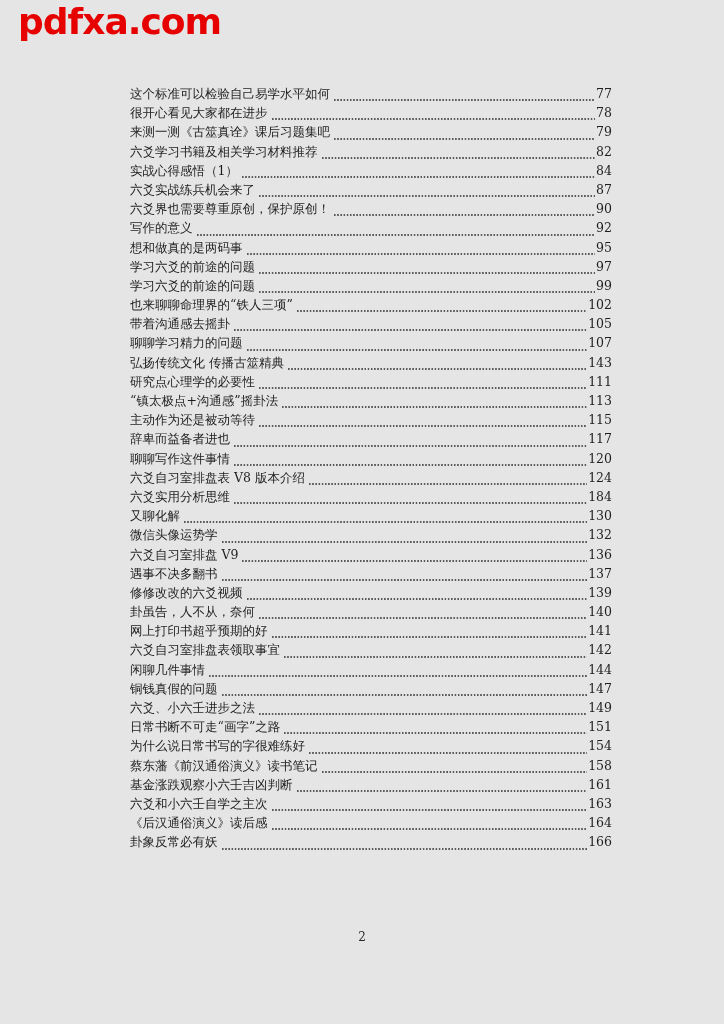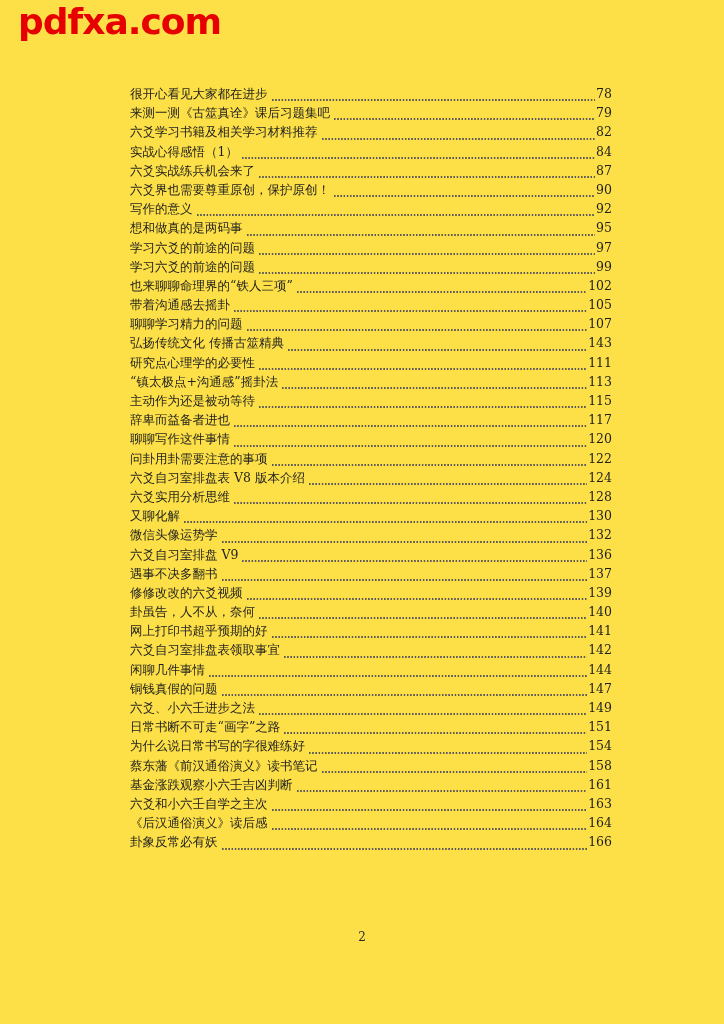--- a/index.html
+++ b/index.html
@@ -4,21 +4,21 @@
 <style>
   html, body {
     margin: 0;
     padding: 0;
     background: #ffffff;
   }
   .page {
     position: relative;
     width: 724px;
     height: 1024px;
-    background: #fde047;
+    background: #e5e5e5;
     overflow: hidden;
   }
   .logo {
     position: absolute;
     left: 18px;
     top: 0px;
     font-family: "DejaVu Sans", "Liberation Sans", sans-serif;
     font-weight: bold;
     font-size: 36px;
     letter-spacing: -1px;
@@ -70,20 +70,25 @@
   }
 </style>
 </head>
 <body>
 
 <div class="page">
 
   <div class="logo">pdfxa.com</div>
 
   <div class="toc" id="toc">
+  <div class="toc-row">
+    <span class="toc-title">这个标准可以检验自己易学水平如何</span>
+    <span class="toc-leader"></span>
+    <span class="toc-page">77</span>
+  </div>
 
   <div class="toc-row">
     <span class="toc-title">很开心看见大家都在进步</span>
     <span class="toc-leader"></span>
     <span class="toc-page">78</span>
   </div>
 
   <div class="toc-row">
     <span class="toc-title">来测一测《古筮真诠》课后习题集吧</span>
     <span class="toc-leader"></span>
@@ -185,37 +190,32 @@
     <span class="toc-leader"></span>
     <span class="toc-page">117</span>
   </div>
 
   <div class="toc-row">
     <span class="toc-title">聊聊写作这件事情</span>
     <span class="toc-leader"></span>
     <span class="toc-page">120</span>
   </div>
 
-  <div class="toc-row">
-    <span class="toc-title">问卦用卦需要注意的事项</span>
-    <span class="toc-leader"></span>
-    <span class="toc-page">122</span>
-  </div>
 
   <div class="toc-row">
     <span class="toc-title">六爻自习室排盘表 V8 版本介绍</span>
     <span class="toc-leader"></span>
     <span class="toc-page">124</span>
   </div>
 
 
   <div class="toc-row">
     <span class="toc-title">六爻实用分析思维</span>
     <span class="toc-leader"></span>
-    <span class="toc-page">128</span>
+    <span class="toc-page">184</span>
   </div>
 
   <div class="toc-row">
     <span class="toc-title">又聊化解</span>
     <span class="toc-leader"></span>
     <span class="toc-page">130</span>
   </div>
 
   <div class="toc-row">
     <span class="toc-title">微信头像运势学</span>

